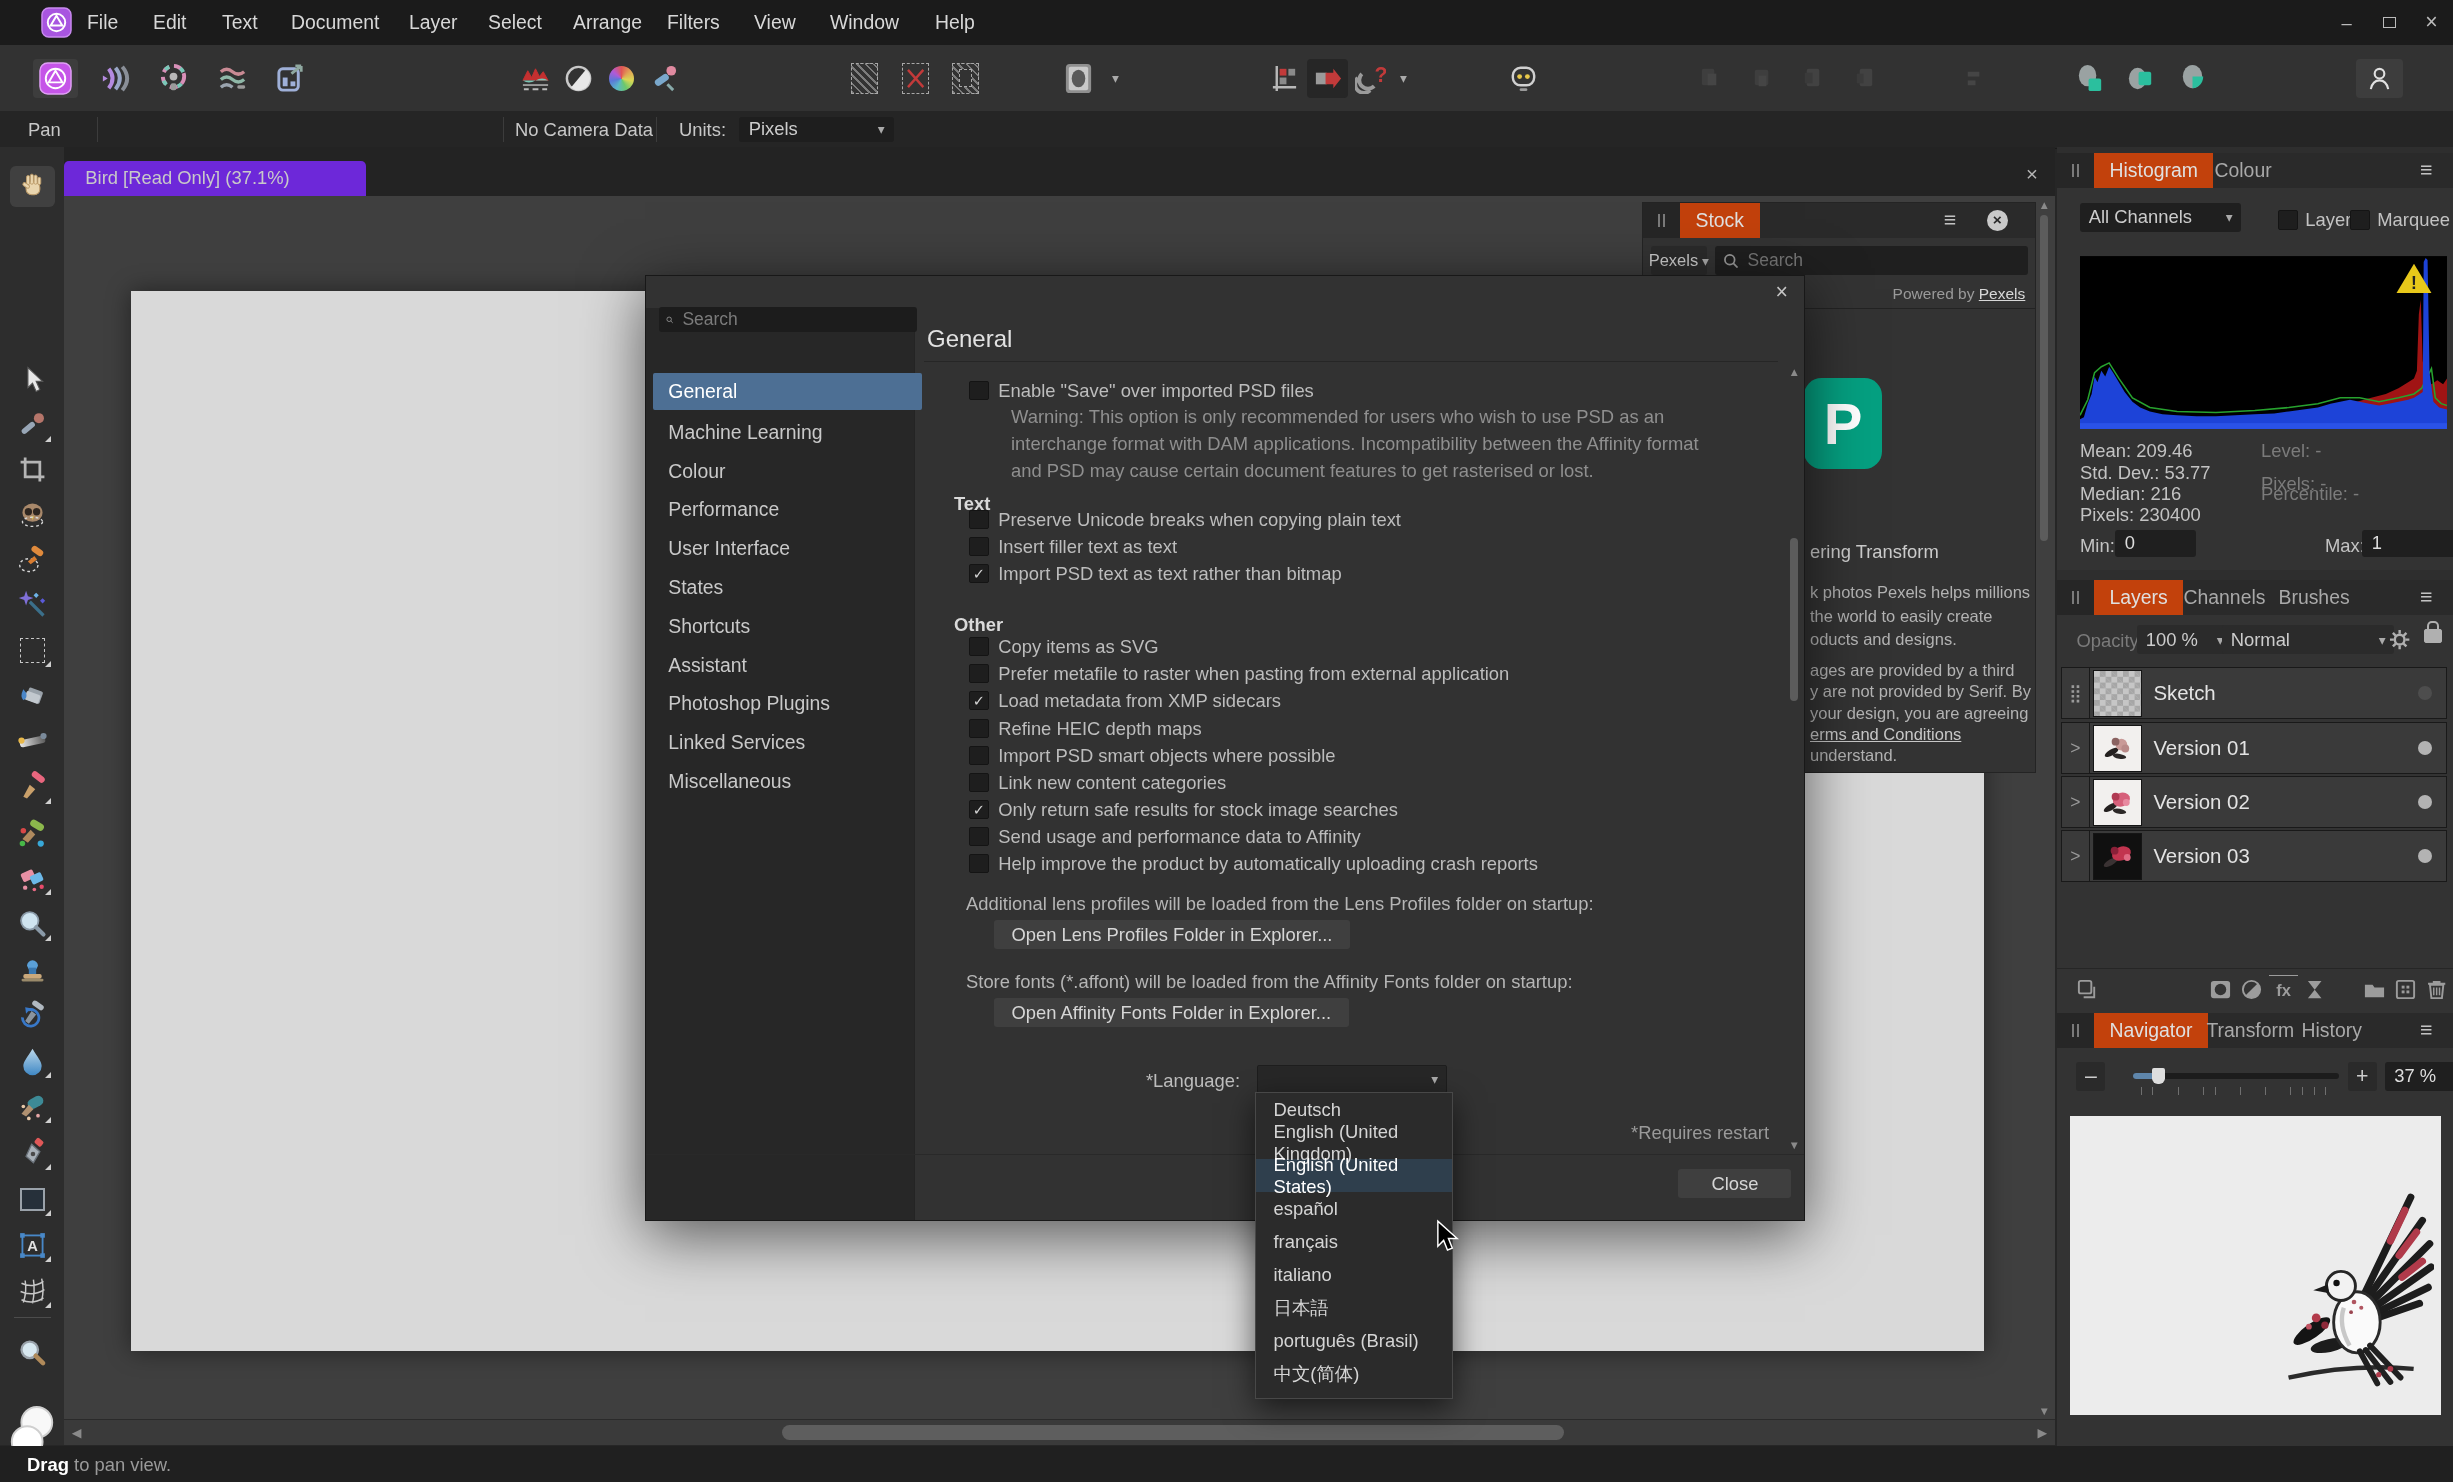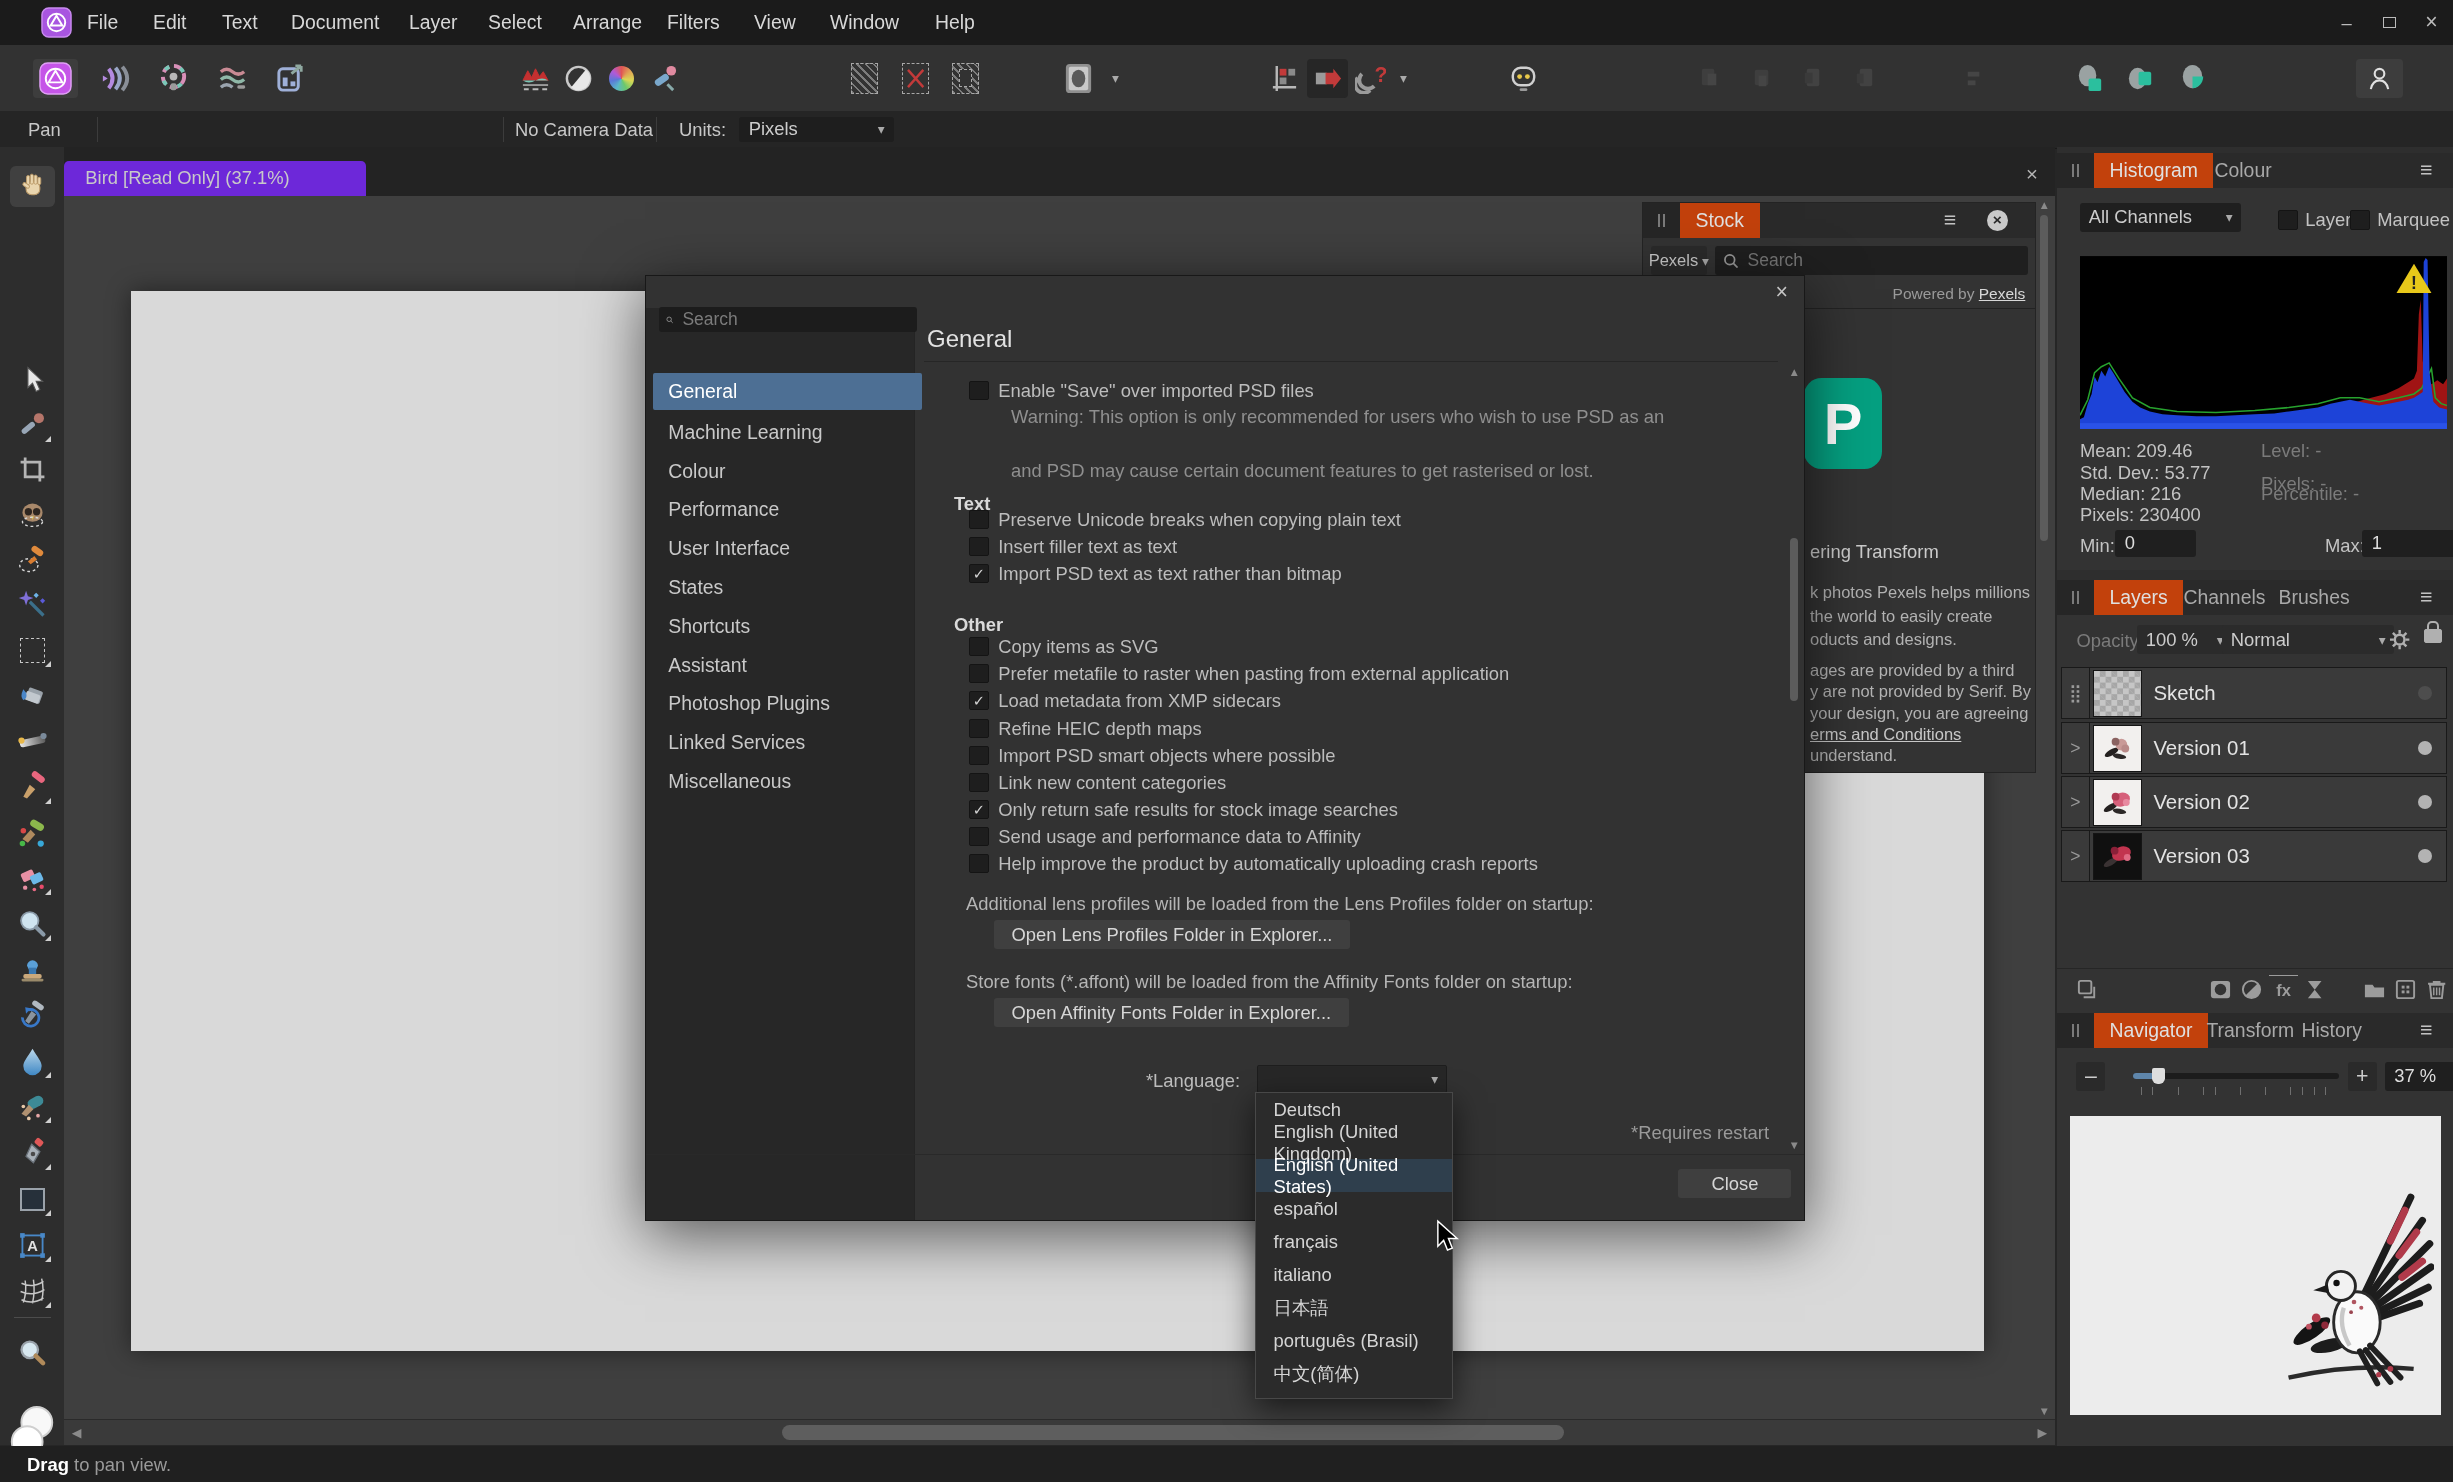--- a/index.html
+++ b/index.html
@@ -589,20 +589,21 @@
   <div class="nav-item" style="top:487px">Miscellaneous</div>
 
   <div id="dlg-head">General</div>
   <i id="dlg-hr"></i>
 
   <div class="opt" style="top:102px">
       <span class="cb"></span>
       <span class="opt-label">Enable "Save" over imported PSD files</span>
     </div>
   <div class="warn" style="top:130px">Warning: This option is only recommended for users who wish to use PSD as an</div>
+  <div class="warn" style="top:157px">interchange format with DAM applications. Incompatibility between the Affinity format</div>
   <div class="warn" style="top:184px">and PSD may cause certain document features to get rasterised or lost.</div>
 
   <div class="sec-head" style="top:217px">Text</div>
   <div class="opt" style="top:231px">
       <span class="cb"></span>
       <span class="opt-label">Preserve Unicode breaks when copying plain text</span>
     </div>
   <div class="opt" style="top:258px">
       <span class="cb"></span>
       <span class="opt-label">Insert filler text as text</span>

